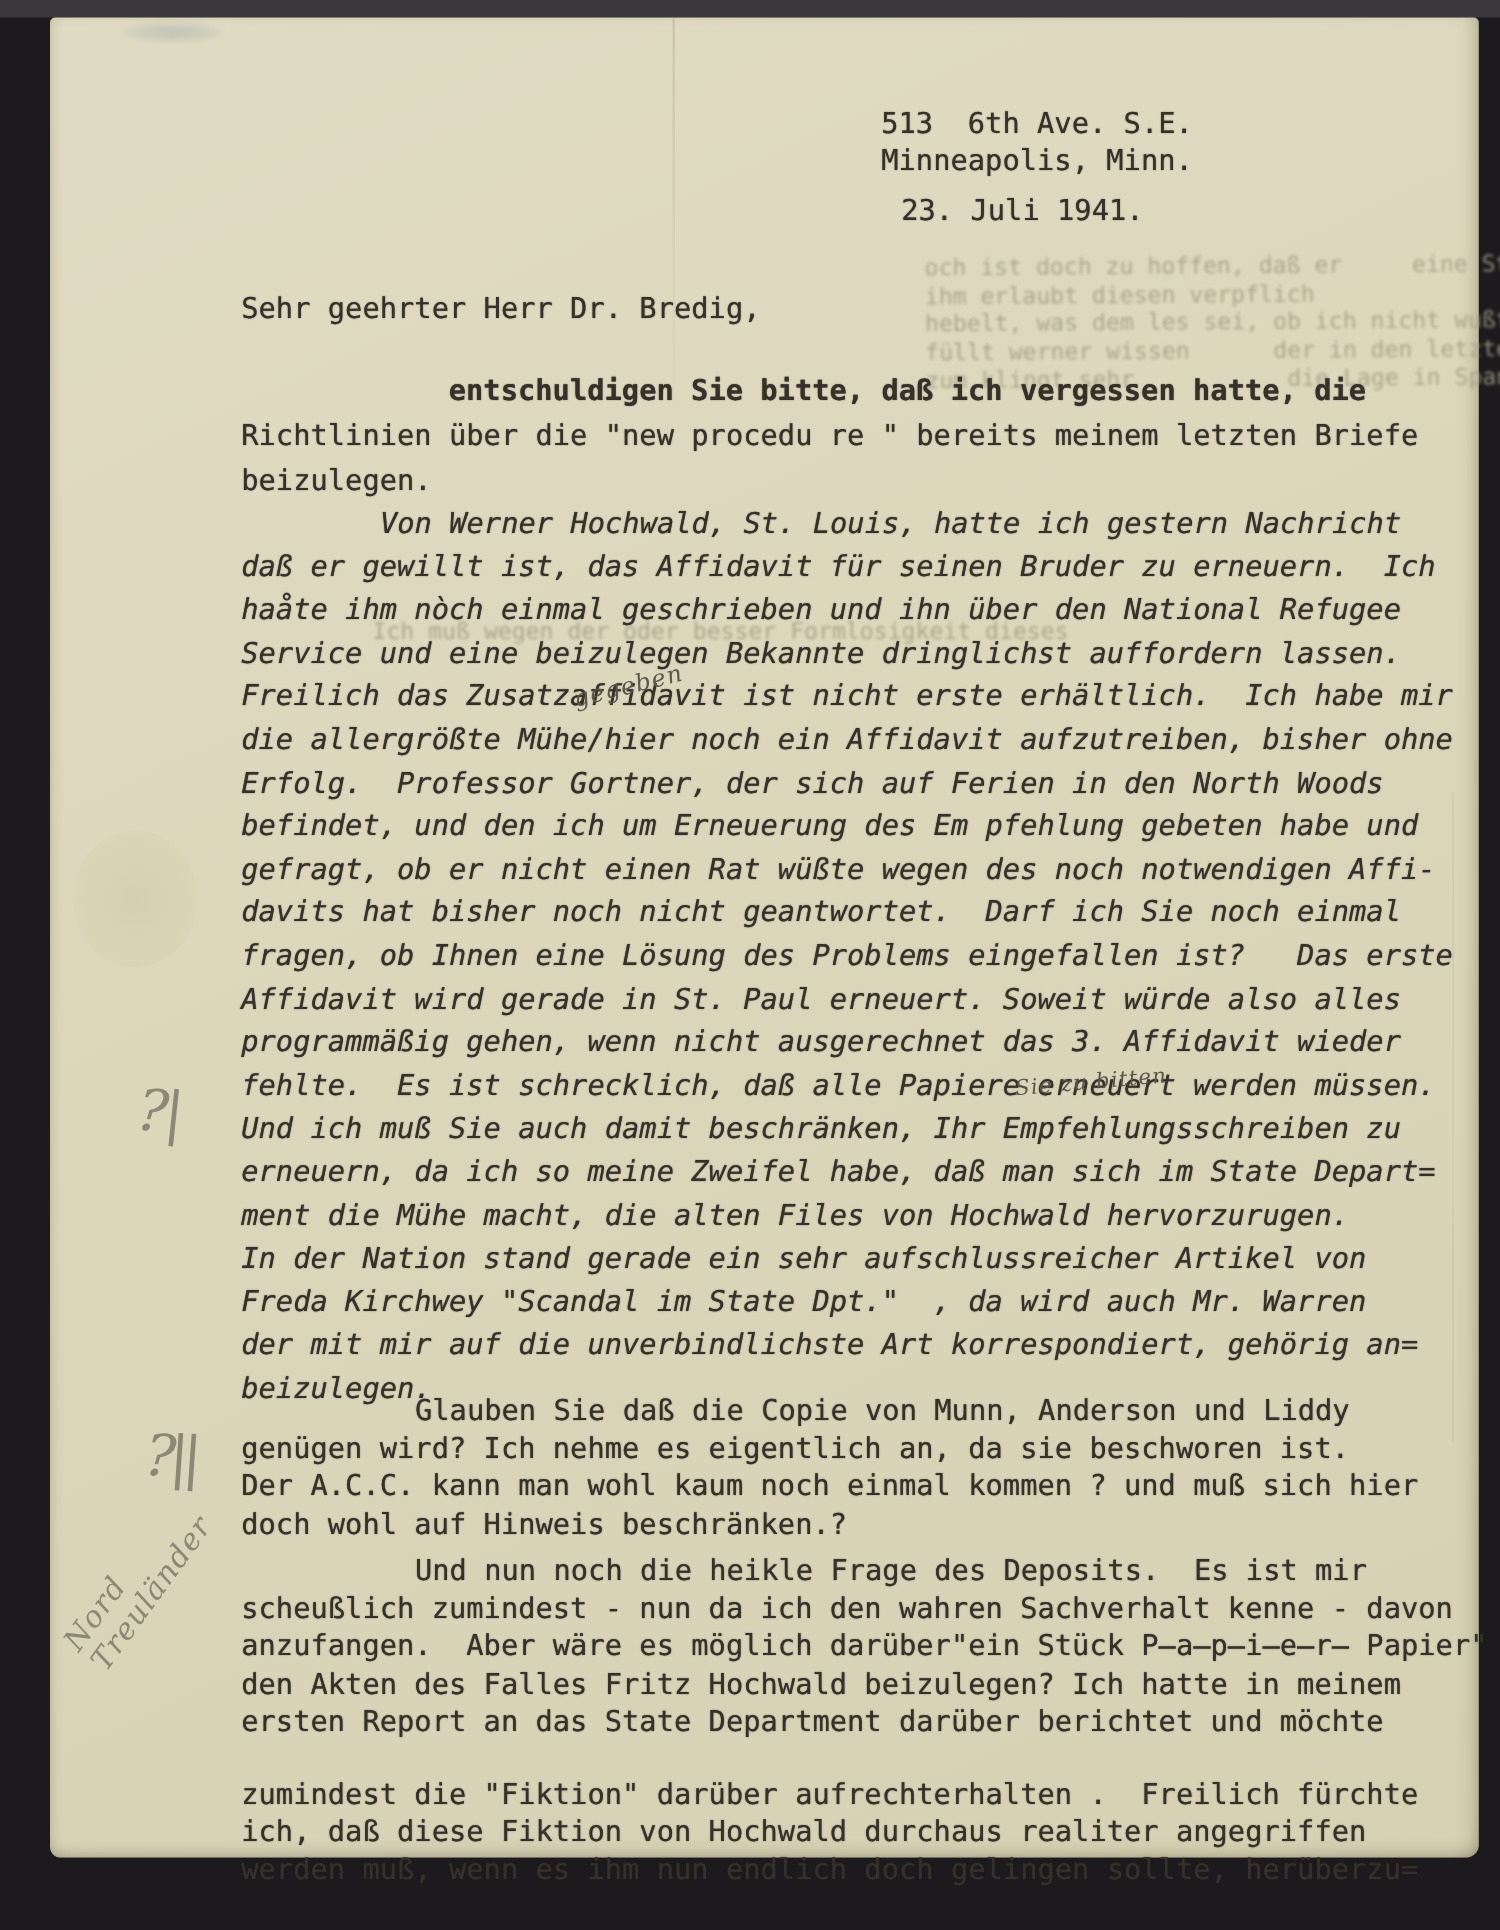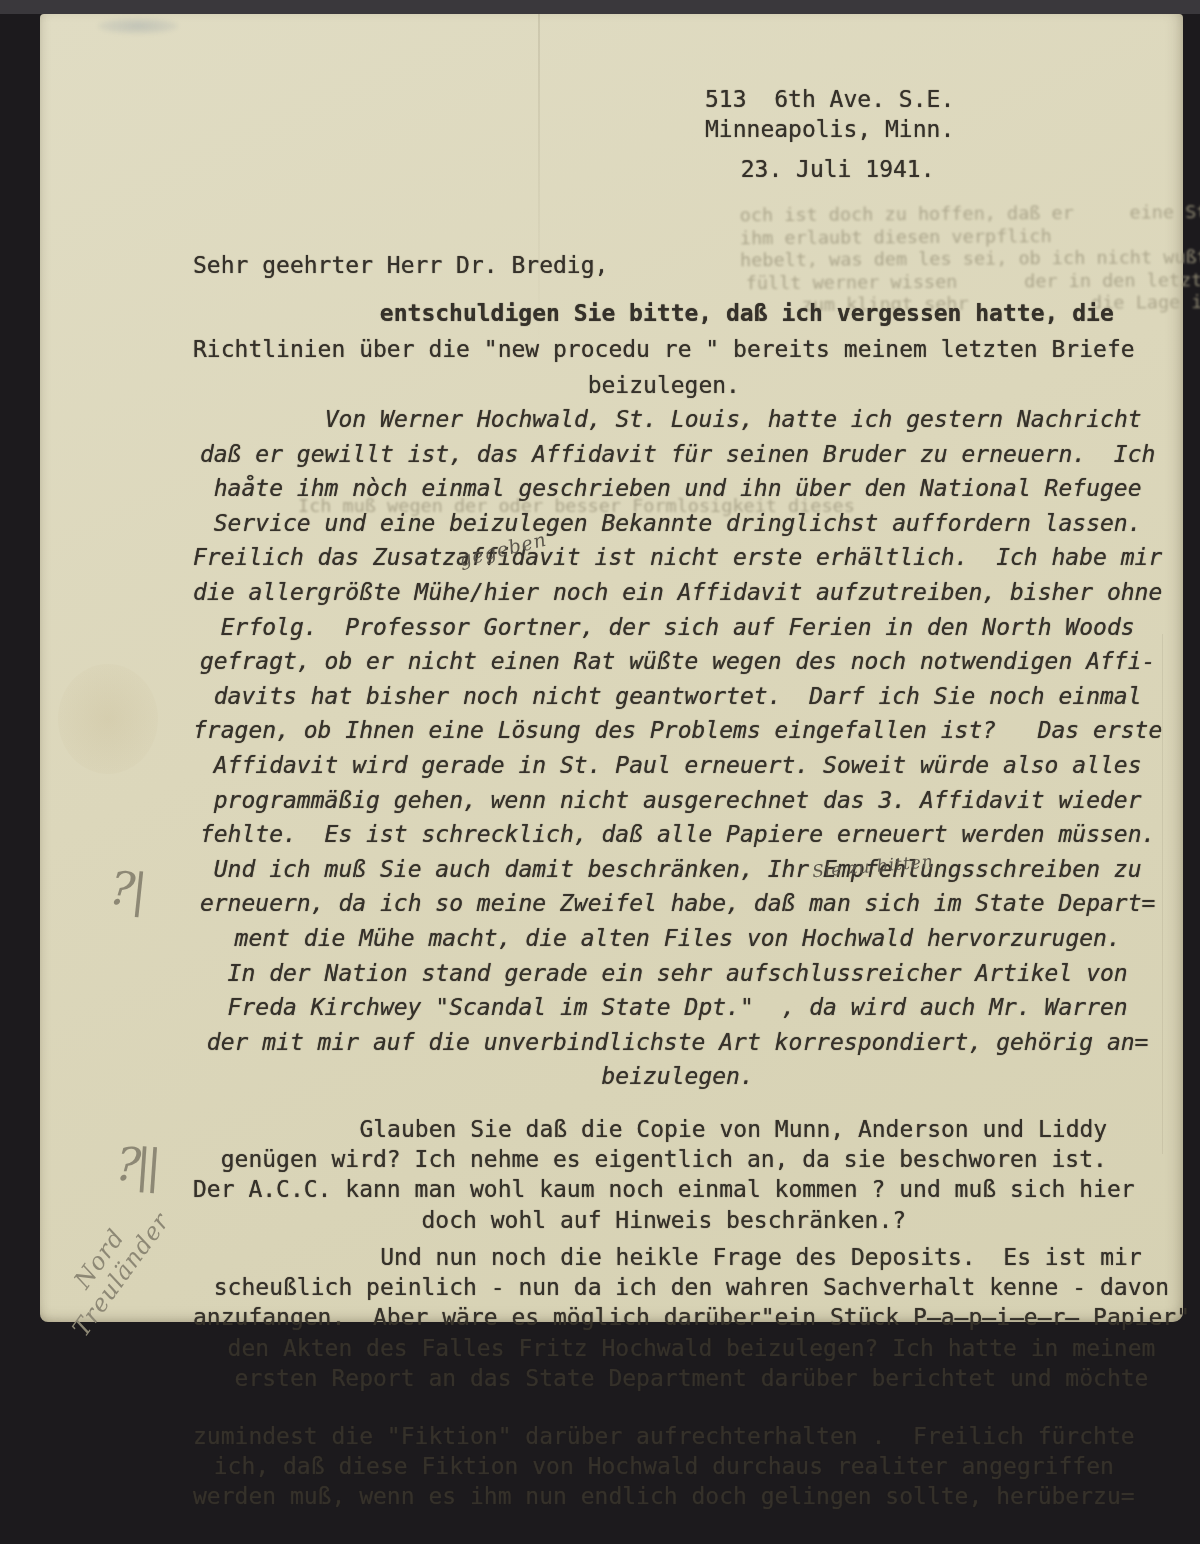--- a/index.html
+++ b/index.html
@@ -1,40 +1,40 @@
 <!DOCTYPE html>
 <html><head>
 <meta charset="utf-8">
 <style>
   html,body{margin:0;padding:0;background:#141214;}
   .scan{position:relative;width:1200px;height:1544px;background:#1c1a1d;overflow:hidden;
         font-family:"DejaVu Sans Mono",monospace;}
   .frame-top{position:absolute;left:0;top:0;width:100%;height:14px;background:#3a383c;}
-  .paper{position:absolute;left:40px;top:14px;width:1143px;height:1308px;
+  .paper{position:absolute;left:40px;top:14px;width:1143px;height:1472px;
          background:linear-gradient(155deg,#e0dcc3 0%,#dcd7bb 45%,#d6d1b3 100%);
          border-radius:4px 4px 10px 8px;
          box-shadow:inset -10px 0 18px -12px rgba(60,50,30,.45),
                     inset 0 -10px 16px -12px rgba(60,50,30,.4),
-                    inset 8px 0 14px -12px rgba(60,50,30,.35);text-align:center;}
+                    inset 8px 0 14px -12px rgba(60,50,30,.35);}
   .crease-v{position:absolute;left:498px;top:0;width:2px;height:330px;
             background:linear-gradient(rgba(90,80,55,.14),rgba(90,80,55,0));}
   .crease-r{position:absolute;left:1122px;top:620px;width:1px;height:520px;background:rgba(90,80,55,.10);}
   .smudge-blue{position:absolute;left:58px;top:4px;width:80px;height:16px;border-radius:50%;
             background:radial-gradient(rgba(80,105,140,.22),rgba(80,105,140,0));filter:blur(2px);}
   .stain{position:absolute;left:18px;top:650px;width:100px;height:110px;border-radius:50%;
             background:radial-gradient(rgba(150,120,60,.10),rgba(150,120,60,0));}
 
   .typed{color:#35312a;font-size:23px;text-shadow:0 0 1px rgba(50,45,37,.85);}
   .typed div{white-space:pre;}
   .abs{position:absolute;}
 
   .header-block{left:665px;top:70px;line-height:30px;}
   .date-line{margin-top:10px;margin-left:16px;}
 
-  .salutation{left:153px;top:238px;}
+  .salutation{left:153px;top:220px;}
   .para{left:153px;}
   .p1{top:281px;line-height:36px;}
   .p2{top:388px;line-height:34.6px;font-style:italic;}
   .p3{top:1100px;line-height:30.2px;}
   .p4a{top:1228px;line-height:30.2px;}
   .p4b{top:1407px;line-height:30.2px;}
   .ind8  > div:first-child{text-indent:111px;}
   .ind10 > div:first-child{text-indent:139px;}
   .ind12 > div:first-child{text-indent:166px;font-weight:bold;}
 
@@ -88,20 +88,21 @@
       </div>
 
     <div class="abs typed para p2 ind8">
         <div>Von Werner Hochwald, St. Louis, hatte ich gestern Nachricht</div>
         <div>daß er gewillt ist, das Affidavit für seinen Bruder zu erneuern.  Ich</div>
         <div>haåte ihm nòch einmal geschrieben und ihn über den National Refugee</div>
         <div>Service und eine beizulegen Bekannte dringlichst auffordern lassen.</div>
         <div>Freilich das Zusatzaffidavit ist nicht erste erhältlich.  Ich habe mir</div>
         <div>die allergrößte Mühe/hier noch ein Affidavit aufzutreiben, bisher ohne</div>
         <div>Erfolg.  Professor Gortner, der sich auf Ferien in den North Woods</div>
+        <div>befindet, und den ich um Erneuerung des Em pfehlung gebeten habe und</div>
         <div>gefragt, ob er nicht einen Rat wüßte wegen des noch notwendigen Affi-</div>
         <div>davits hat bisher noch nicht geantwortet.  Darf ich Sie noch einmal</div>
         <div>fragen, ob Ihnen eine Lösung des Problems eingefallen ist?   Das erste</div>
         <div>Affidavit wird gerade in St. Paul erneuert. Soweit würde also alles</div>
         <div>programmäßig gehen, wenn nicht ausgerechnet das 3. Affidavit wieder</div>
         <div>fehlte.  Es ist schrecklich, daß alle Papiere erneuert werden müssen.</div>
         <div>Und ich muß Sie auch damit beschränken, Ihr Empfehlungsschreiben zu</div>
         <div>erneuern, da ich so meine Zweifel habe, daß man sich im State Depart=</div>
         <div>ment die Mühe macht, die alten Files von Hochwald hervorzurugen.</div>
         <div>In der Nation stand gerade ein sehr aufschlussreicher Artikel von</div>
@@ -112,21 +113,21 @@
 
     <div class="abs typed para p3 ind10">
         <div>Glauben Sie daß die Copie von Munn, Anderson und Liddy</div>
         <div>genügen wird? Ich nehme es eigentlich an, da sie beschworen ist.</div>
         <div>Der A.C.C. kann man wohl kaum noch einmal kommen ? und muß sich hier</div>
         <div>doch wohl auf Hinweis beschränken.?</div>
       </div>
 
     <div class="abs typed para p4a ind10">
         <div>Und nun noch die heikle Frage des Deposits.  Es ist mir</div>
-        <div>scheußlich peinlich - nun da ich den wahren Sachverhalt kenne - davon</div>
+        <div>scheußlich zumindest - nun da ich den wahren Sachverhalt kenne - davon</div>
         <div>anzufangen.  Aber wäre es möglich darüber"ein Stück P̶a̶p̶i̶e̶r̶ Papier"</div>
         <div>den Akten des Falles Fritz Hochwald beizulegen? Ich hatte in meinem</div>
         <div>ersten Report an das State Department darüber berichtet und möchte</div>
       </div>
 
     <div class="abs typed para p4b">
         <div>zumindest die "Fiktion" darüber aufrechterhalten .  Freilich fürchte</div>
         <div>ich, daß diese Fiktion von Hochwald durchaus realiter angegriffen</div>
         <div>werden muß, wenn es ihm nun endlich doch gelingen sollte, herüberzu=</div>
       </div>

